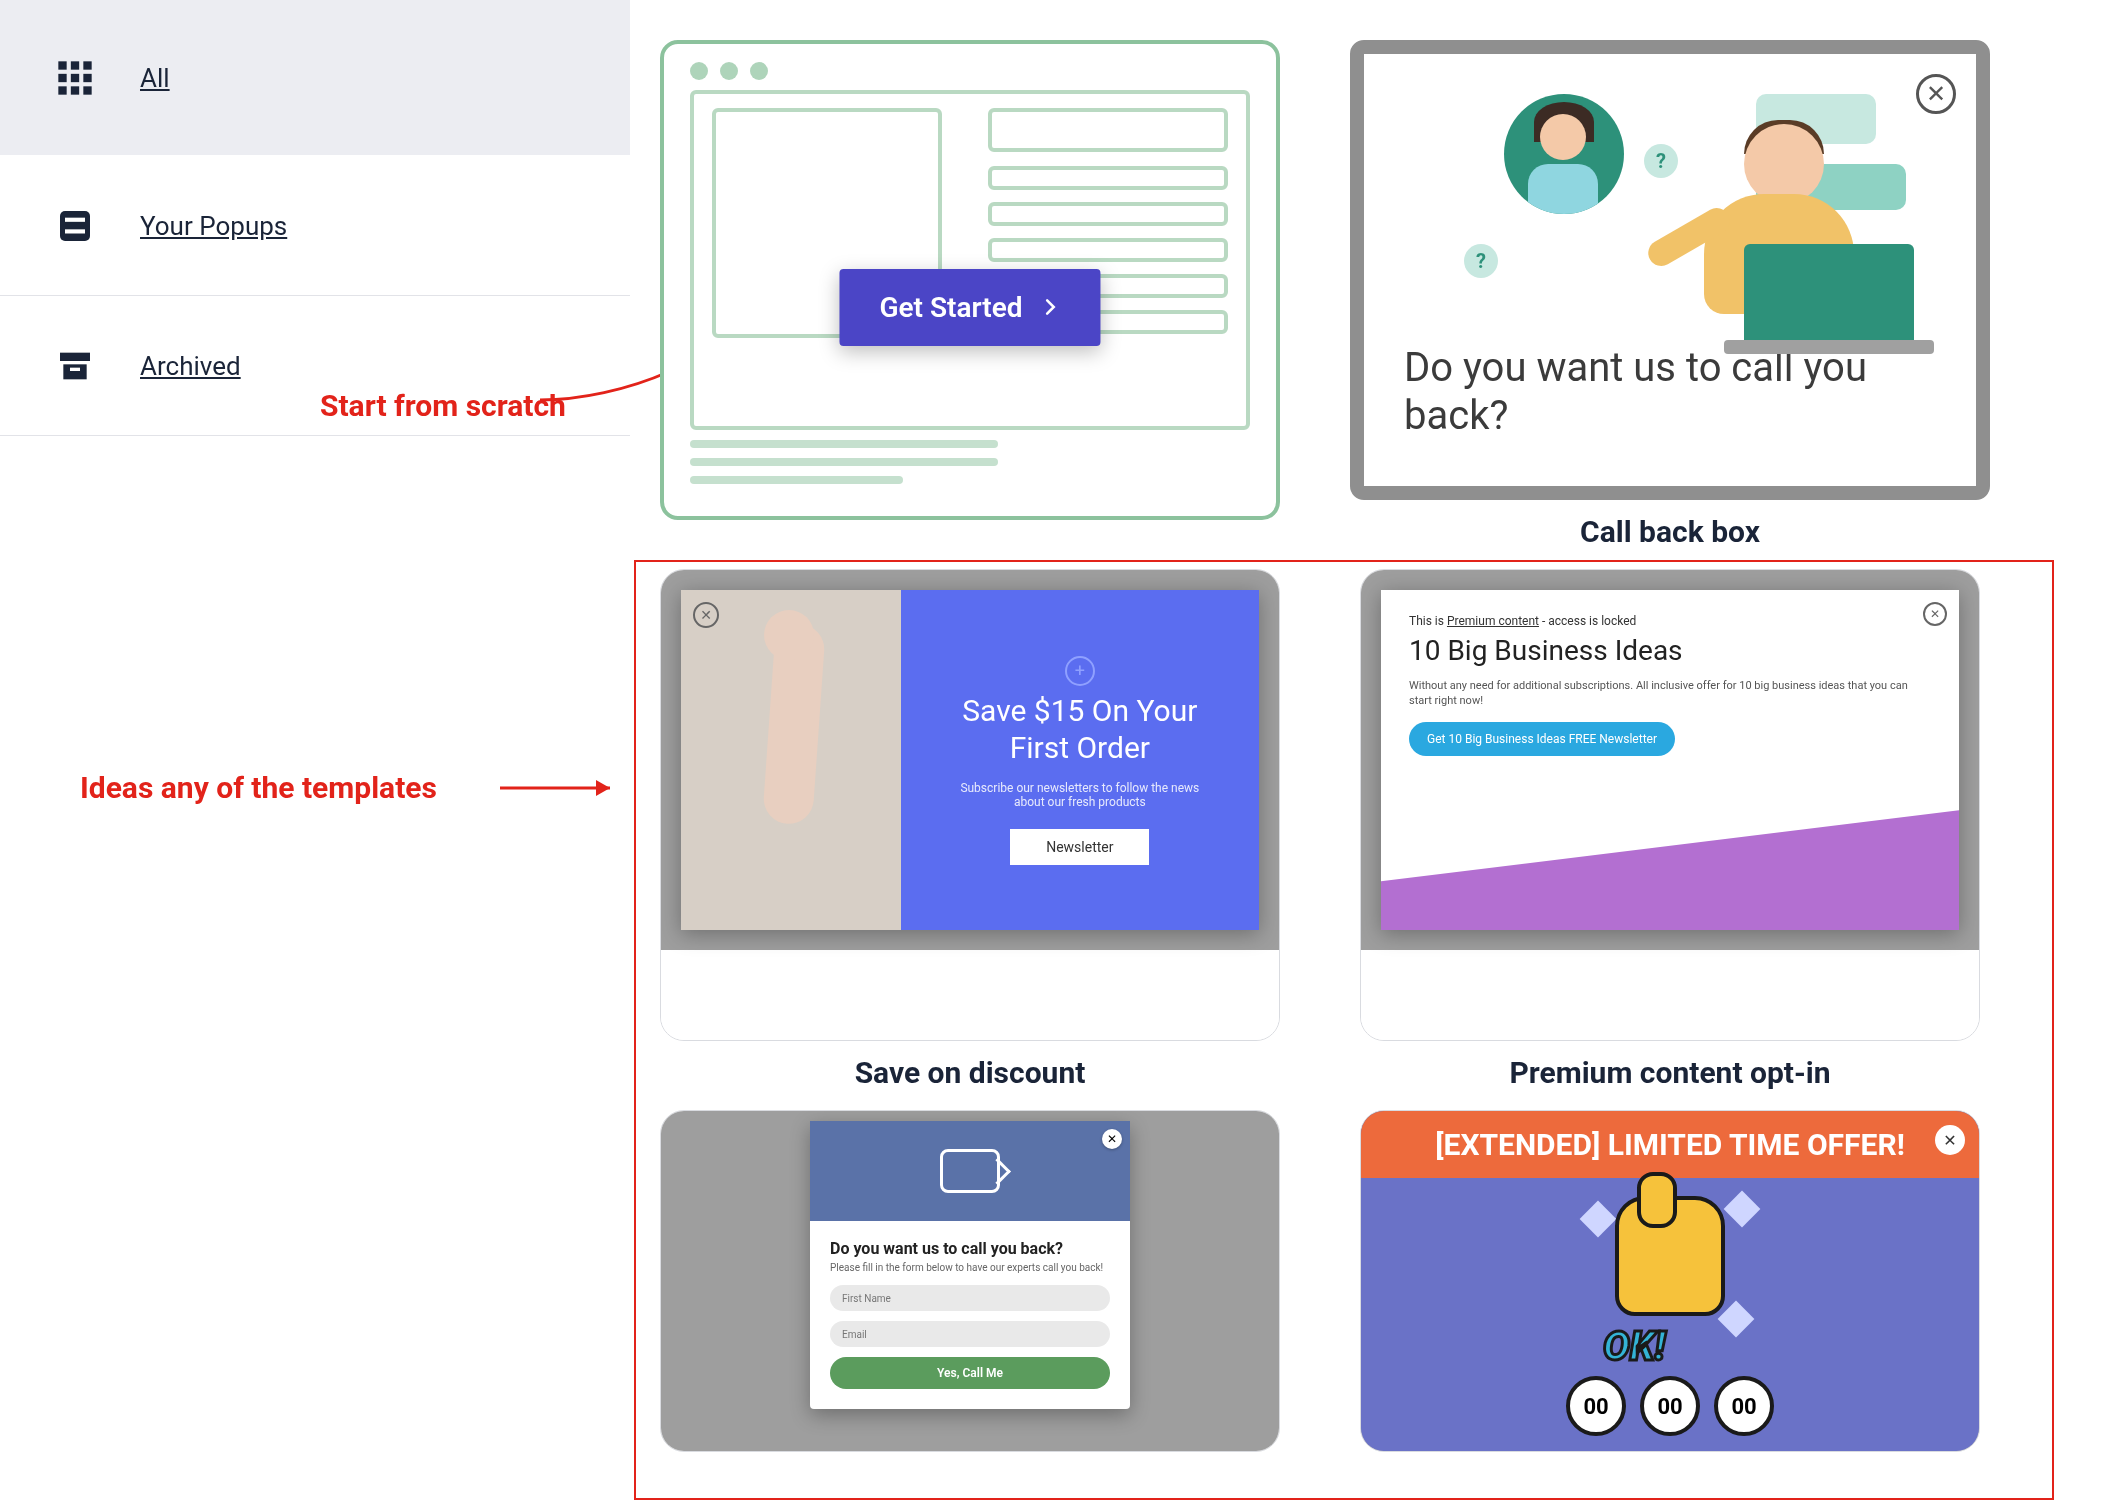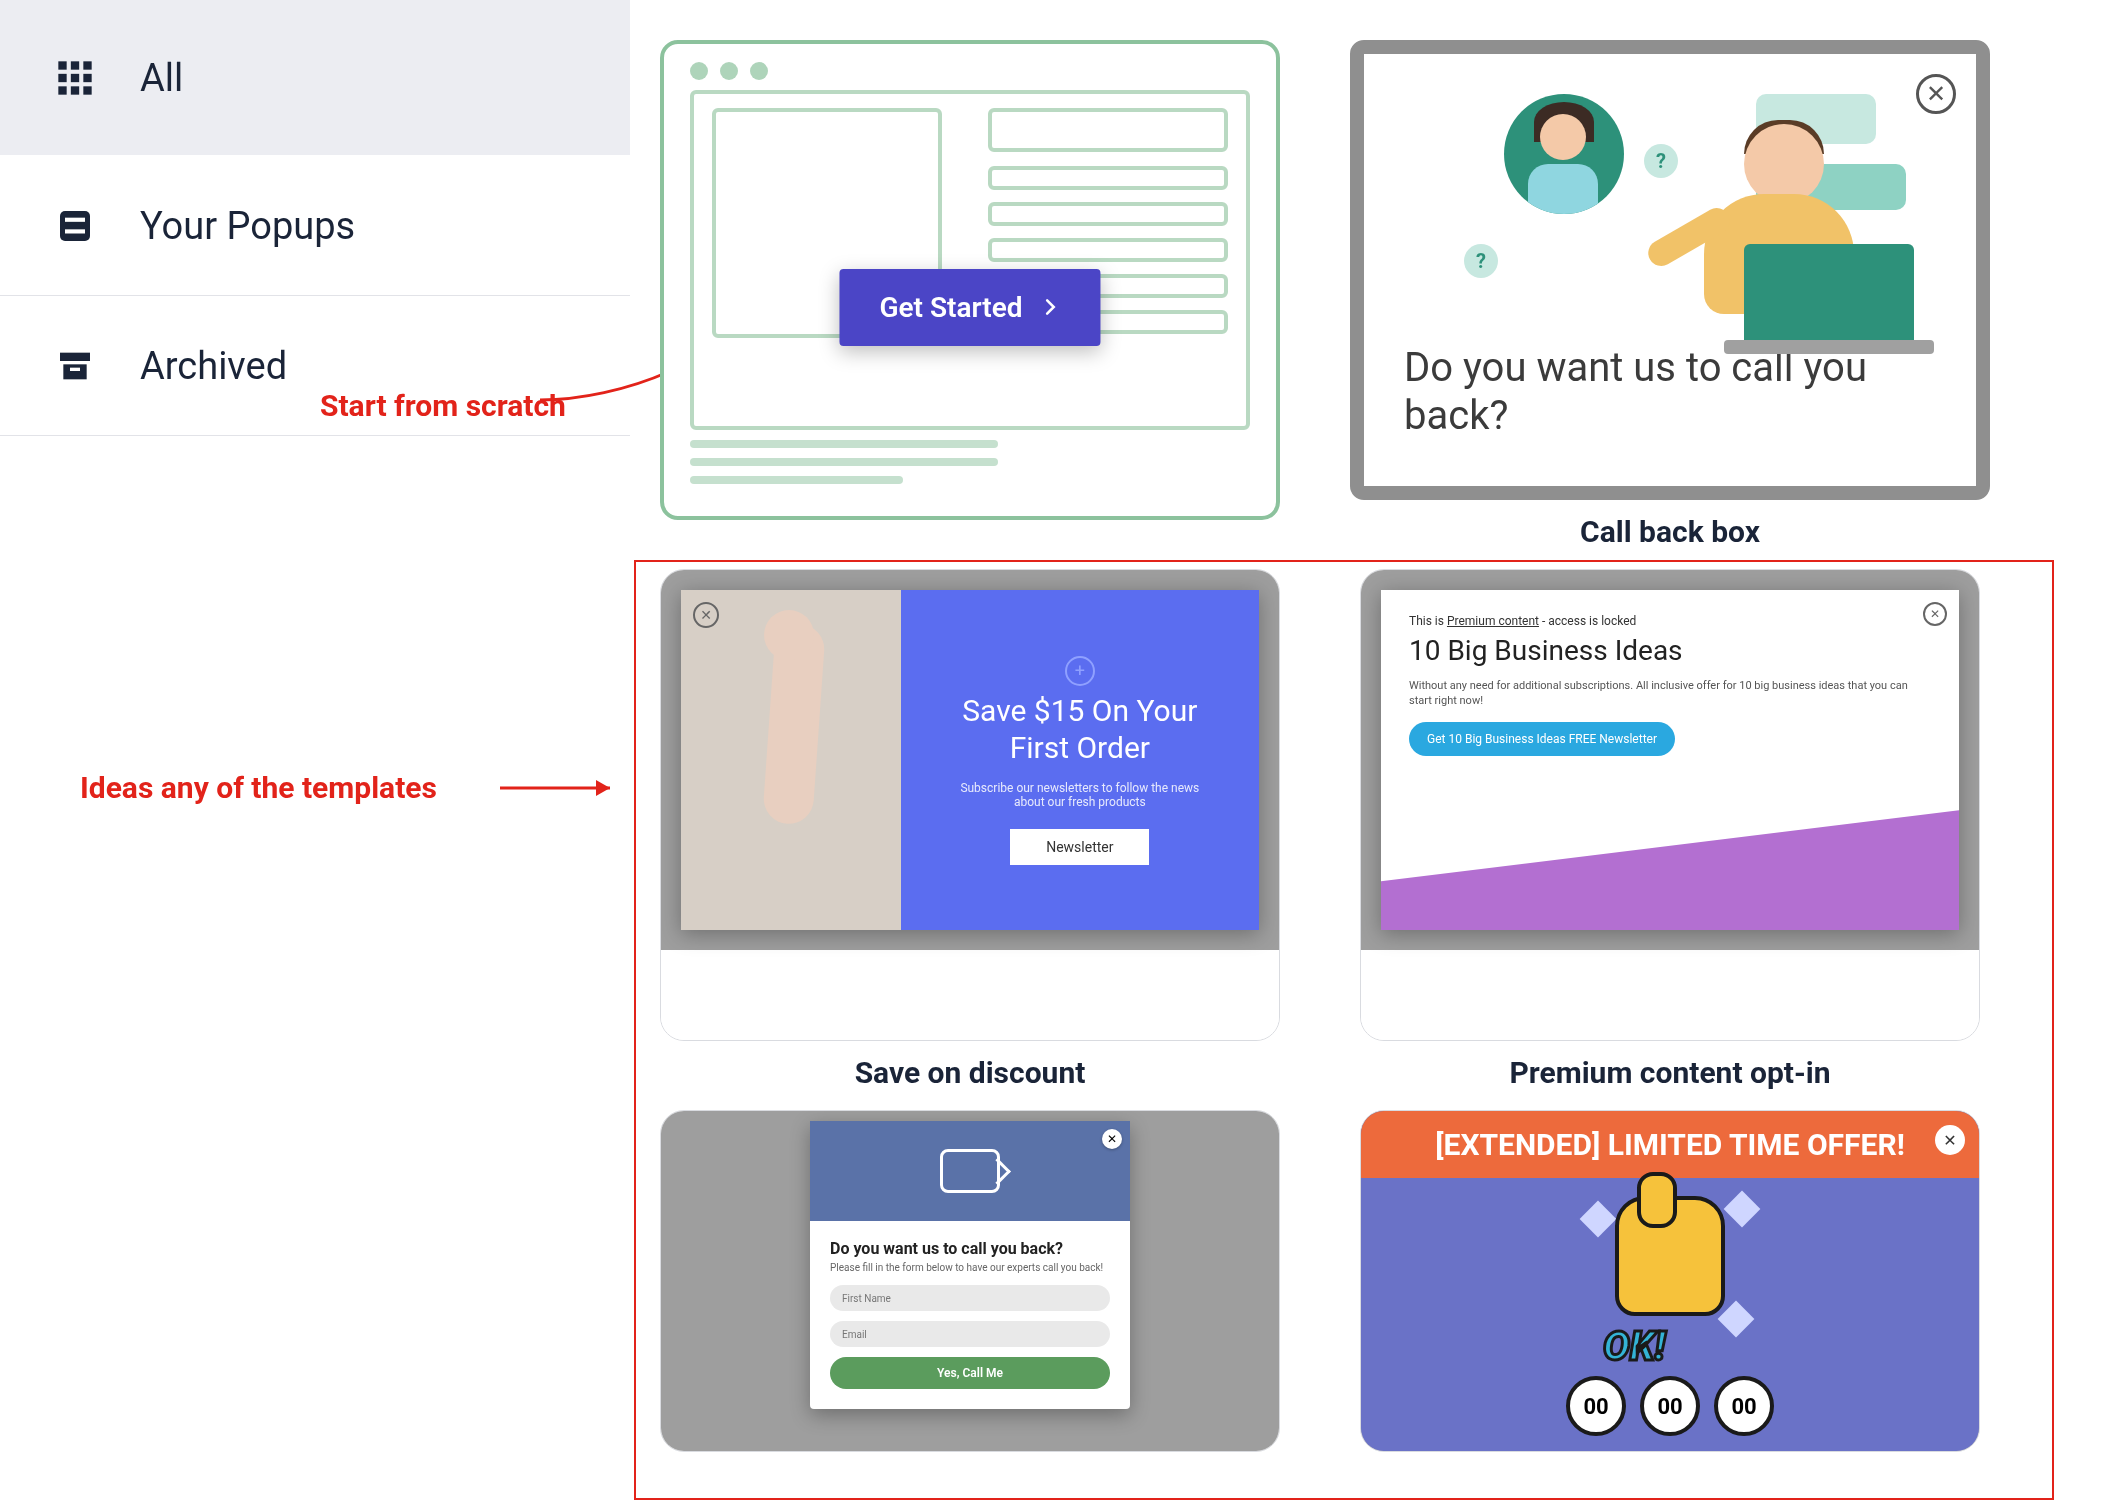--- a/index.html
+++ b/index.html
@@ -36,23 +36,24 @@
     cursor: pointer;
   }
   .sidebar-icon-box {
     width: 50px; height: 50px;
     display: flex; align-items: center; justify-content: center;
     margin-right: 40px;
     color: #1a2438;
   }
   .sidebar-top .sidebar-icon-box { margin-left: 0; }
   .sidebar-label {
-    font-size: 38px;
+    font-size: 26px;
     color: #1a2438;
     font-weight: 400;
+    text-decoration: underline;
   }
   .sidebar-item-row2, .sidebar-item-row3 {
     margin-left: 0;
     padding-left: 50px;
   }
   .sidebar-body { padding-top: 1px; }
 
   
   .annot {
     position: absolute;

